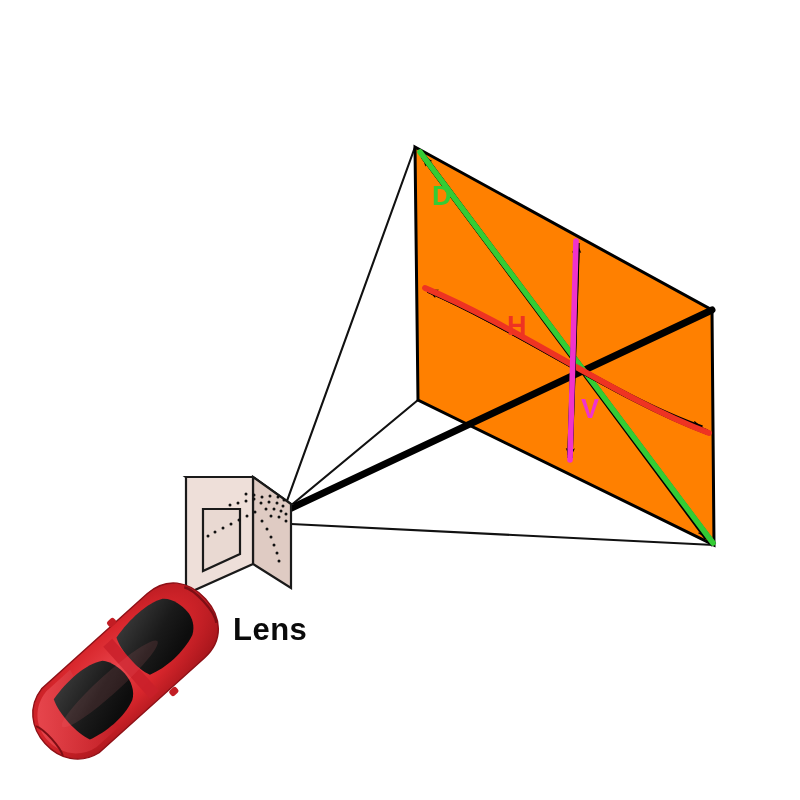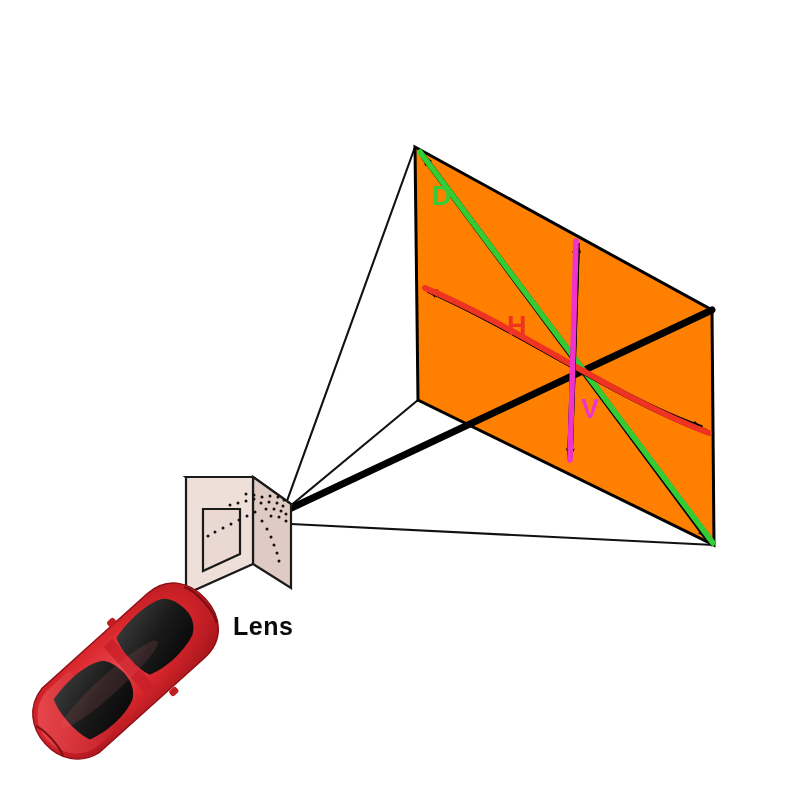--- a/index.html
+++ b/index.html
@@ -33,21 +33,21 @@
   }
   #label-D { left: 432px; top: 183px; color: #34cc34; }
   #label-H { left: 507px; top: 313px; color: #ee3322; }
   #label-V { left: 581px; top: 396px; color: #f033cc; }
   #label-lens {
     position: absolute;
     left: 233px;
     top: 612px;
     font-family: "Liberation Sans", sans-serif;
     font-weight: bold;
-    font-size: 25px;
+    font-size: 31px;
     color: #0a0a0a;
     letter-spacing: 0.5px;
     white-space: nowrap;
     user-select: none;
   }
 </style>
 </head>
 <body>
 
 <div id="stage">

